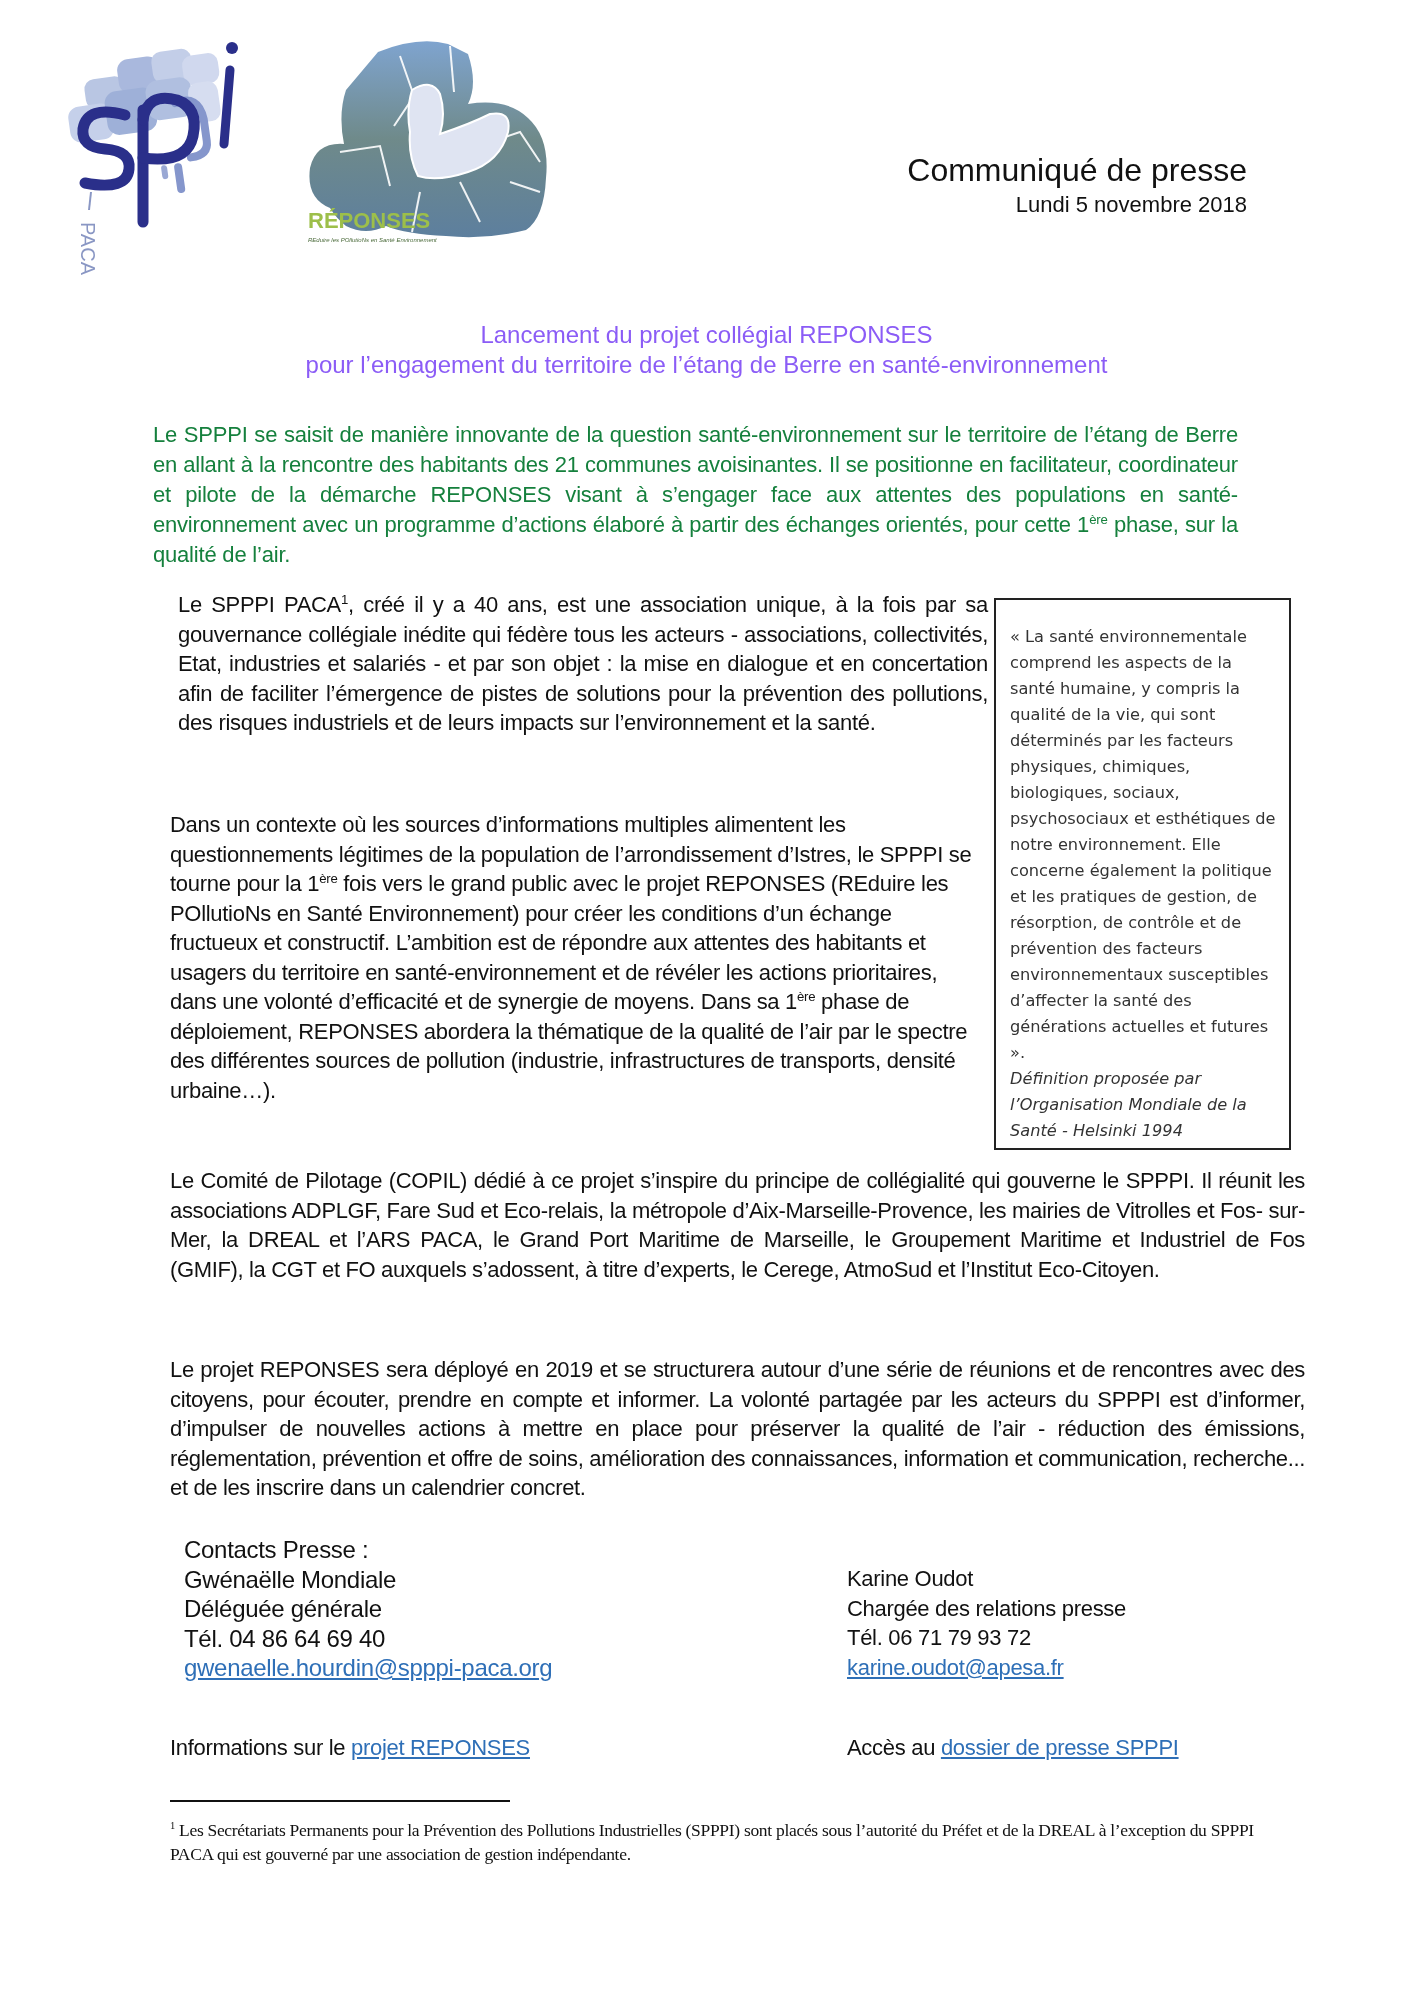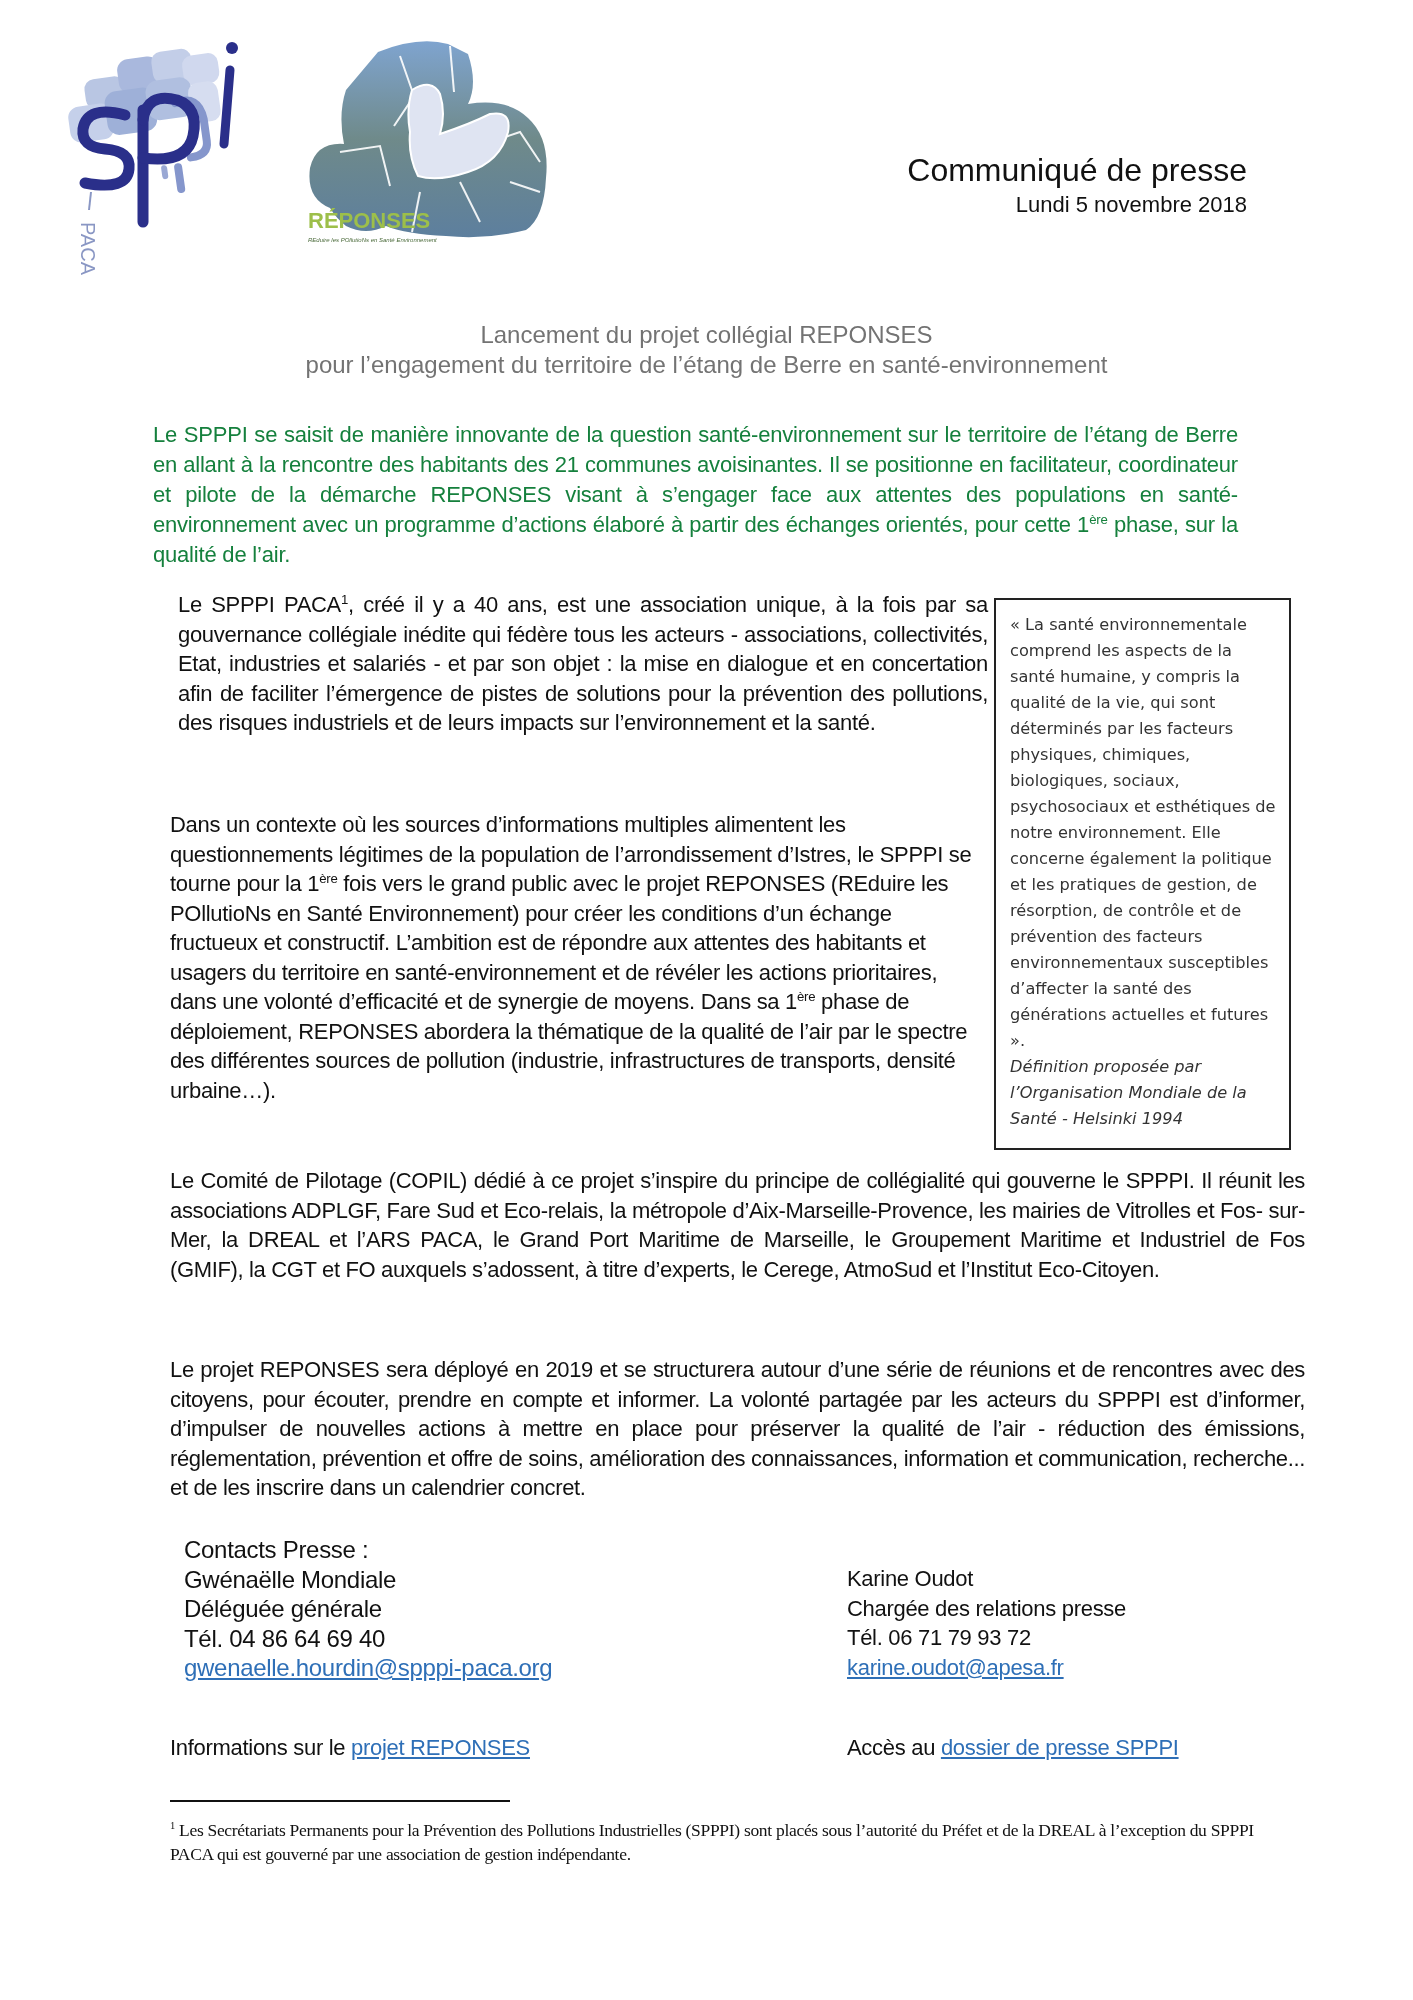--- a/index.html
+++ b/index.html
@@ -3,30 +3,30 @@
 <meta charset="utf-8">
 <style>
   html, body { margin:0; padding:0; background:#ffffff; }
   body { width:1413px; height:2000px; position:relative; overflow:hidden;
          font-family:"Liberation Sans", sans-serif; color:#111; }
   .abs { position:absolute; }
   .logo-spppi { left:55px; top:30px; width:220px; height:260px; }
   .logo-reponses { left:300px; top:32px; width:280px; height:228px; }
   .hdr-title { right:166px; top:152px; font-size:32px; color:#111; white-space:nowrap; }
   .hdr-date { right:166px; top:192px; font-size:22px; color:#111; white-space:nowrap; }
-  .title { left:0; width:1413px; text-align:center; font-size:24px; color:#737373; line-height:30px; }
+  .title { left:0; width:1413px; text-align:center; font-size:24px; color:#8b5cf6; line-height:30px; }
   .title1 { top:320px; }
   .title2 { top:350px; }
   .intro { left:153px; top:420px; width:1085px; font-size:22px; line-height:30px; color:#15803d;
            text-align:justify; letter-spacing:-0.2px; }
   .col { left:170px; width:810px; font-size:22px; line-height:29.5px; text-align:justify; letter-spacing:-0.3px; }
   .p1 { top:590px;margin-left:8px; }
   .p2 { top:810px; text-align:left; }
   .box { left:994px; top:598px; width:297px; height:552px; border:2px solid #222; box-sizing:border-box;
-         padding:12px 10px 10px 14px; font-family:"DejaVu Sans", sans-serif; font-size:16.2px; line-height:26px; color:#333; }
+         padding:24px 10px 10px 14px; font-family:"DejaVu Sans", sans-serif; font-size:16.2px; line-height:26px; color:#333; }
   .box .cite { font-style:italic; }
   .full { left:170px; width:1135px; font-size:22px; line-height:29.5px; text-align:justify; letter-spacing:-0.35px; }
   .p3 { top:1166px; }
   .p4 { top:1355px; }
   .contacts { left:184px; top:1535px; font-size:24px; line-height:29.5px; letter-spacing:-0.3px; }
   .contacts2 { left:847px; top:1564px; font-size:22px; line-height:29.5px; letter-spacing:-0.3px; }
   .links-l { left:170px; top:1735px; font-size:22px; letter-spacing:-0.3px; }
   .links-r { left:847px; top:1735px; font-size:22px; letter-spacing:-0.3px; }
   a, .link { color:#2e6fb7; text-decoration:underline; }
   .fn-rule { left:170px; top:1800px; width:340px; height:2px; background:#111; }

